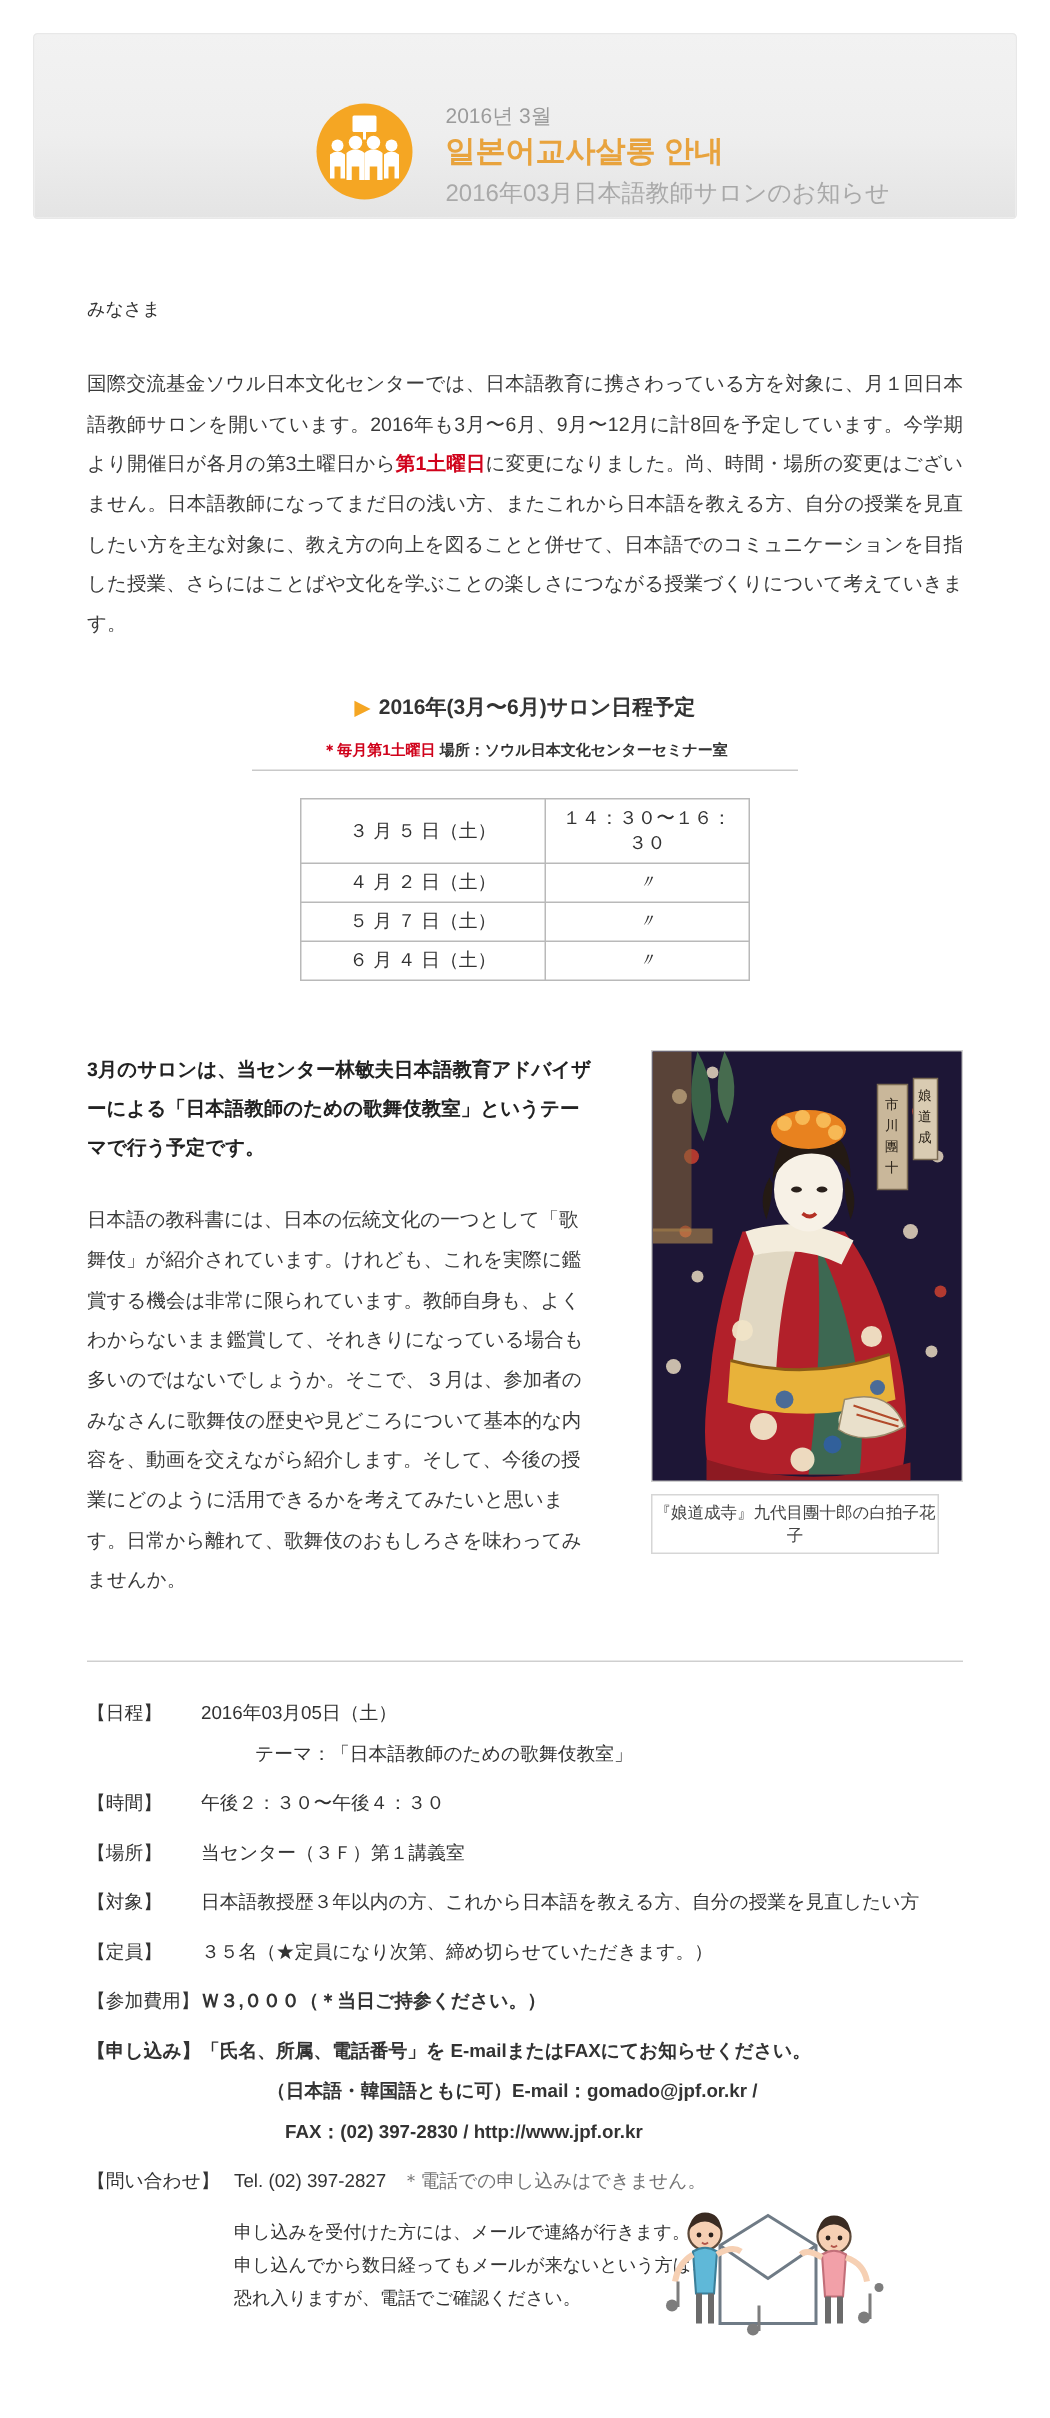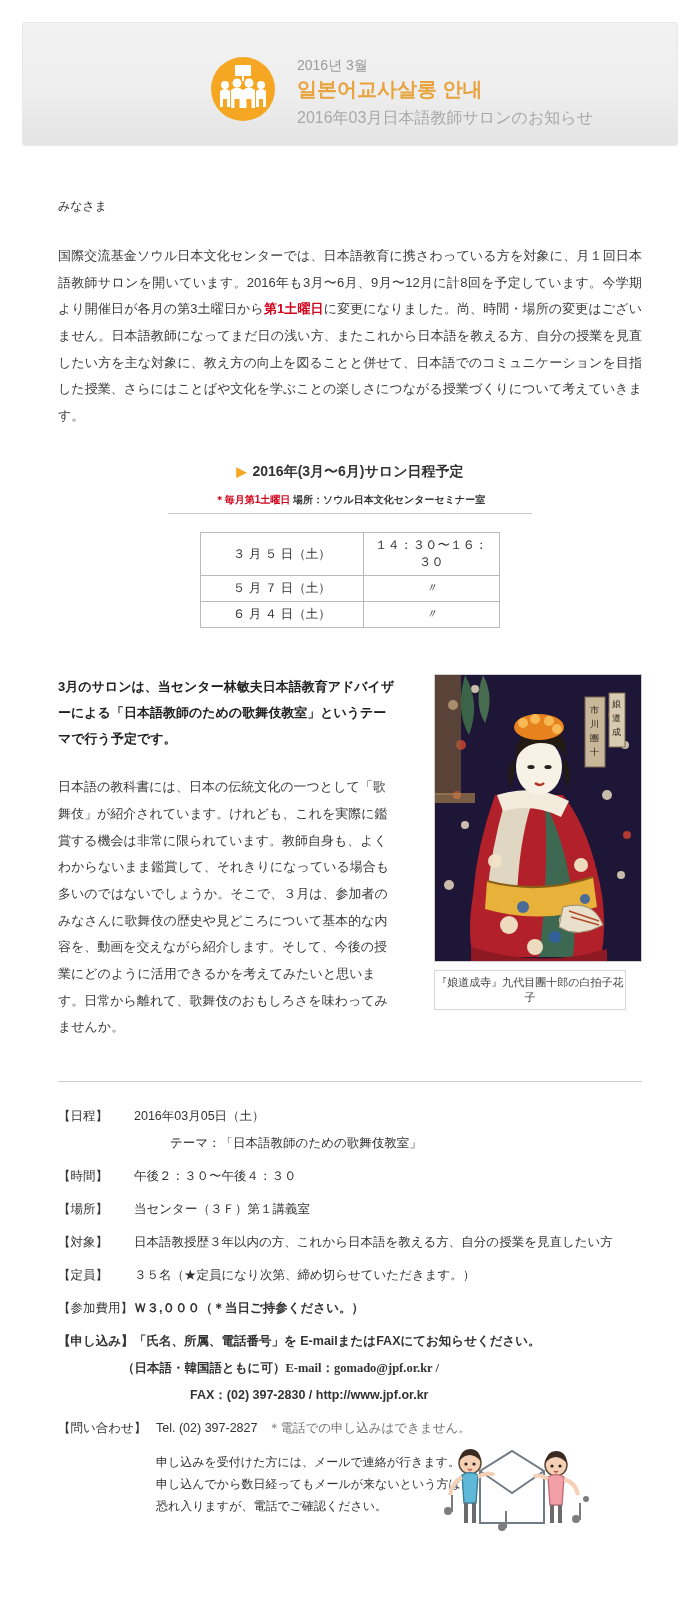--- a/index.html
+++ b/index.html
@@ -26,21 +26,21 @@
     margin: 22px 22px 0 22px;
     height: 122px;
     background: linear-gradient(to bottom, #f2f2f2 0%, #eeeeee 55%, #e4e4e4 100%);
     border-radius: 3px;
     border: 1px solid #e8e8e8;
     overflow: hidden;
   }
   .header-inner {
     position: absolute;
     left: 188px;
-    top: 34px;
+    top: 46px;
     display: flex;
     align-items: flex-end;
   }
   .logo-circle {
     position: absolute;
     left: 0px;
     top: 0px;
     width: 64px;
     height: 64px;
     border-radius: 50%;
@@ -281,20 +281,24 @@
 
     <div class="sched-note"><span>＊毎月第1土曜日</span><span class="blk"> 場所：ソウル日本文化センターセミナー室</span></div>
 
     <table class="sched">
       <tbody>
         <tr>
           <td class="date">３ 月  ５ 日（土）</td>
           <td class="time">１４：３０〜１６：３０</td>
         </tr>
         <tr>
+          <td class="date">４ 月  ２ 日（土）</td>
+          <td class="time ditto">〃</td>
+        </tr>
+        <tr>
           <td class="date">５ 月  ７ 日（土）</td>
           <td class="time ditto">〃</td>
         </tr>
         <tr>
           <td class="date">６ 月  ４ 日（土）</td>
           <td class="time ditto">〃</td>
         </tr>
       </tbody>
     </table>
 
@@ -430,21 +434,21 @@
       <div class="drow">
         <div class="dlabel">【参加費用】</div>
         <div class="dval bold">Ｗ３,０００（＊当日ご持参ください。）</div>
       </div>
 
       <div class="drow">
         <div class="dlabel bold">【申し込み】</div>
         <div class="dval bold">「氏名、所属、電話番号」を E-mailまたはFAXにてお知らせください。</div>
       </div>
 
-      <div class="dsub bold" style="margin-left:64px;font-family:Liberation Serif, serif;">（日本語・韓国語ともに可）E-mail：gomado@jpf.or.kr /</div>
+      <div class="dsub bold" style="margin-left:120px;">（日本語・韓国語ともに可）E-mail：gomado@jpf.or.kr /</div>
       <div class="dsub bold" style="margin-left:132px;">FAX：(02) 397-2830 / http://www.jpf.or.kr</div>
 
       <div class="drow" style="position:relative;">
         <div class="dlabel" style="flex:0 0 98px;width:98px;">【問い合わせ】</div>
         <div class="dval">
           <span>Tel. (02) 397-2827</span>
           &nbsp;&nbsp;<span class="note-red">＊電話での申し込みはできません。</span>
         </div>
       </div>
 

